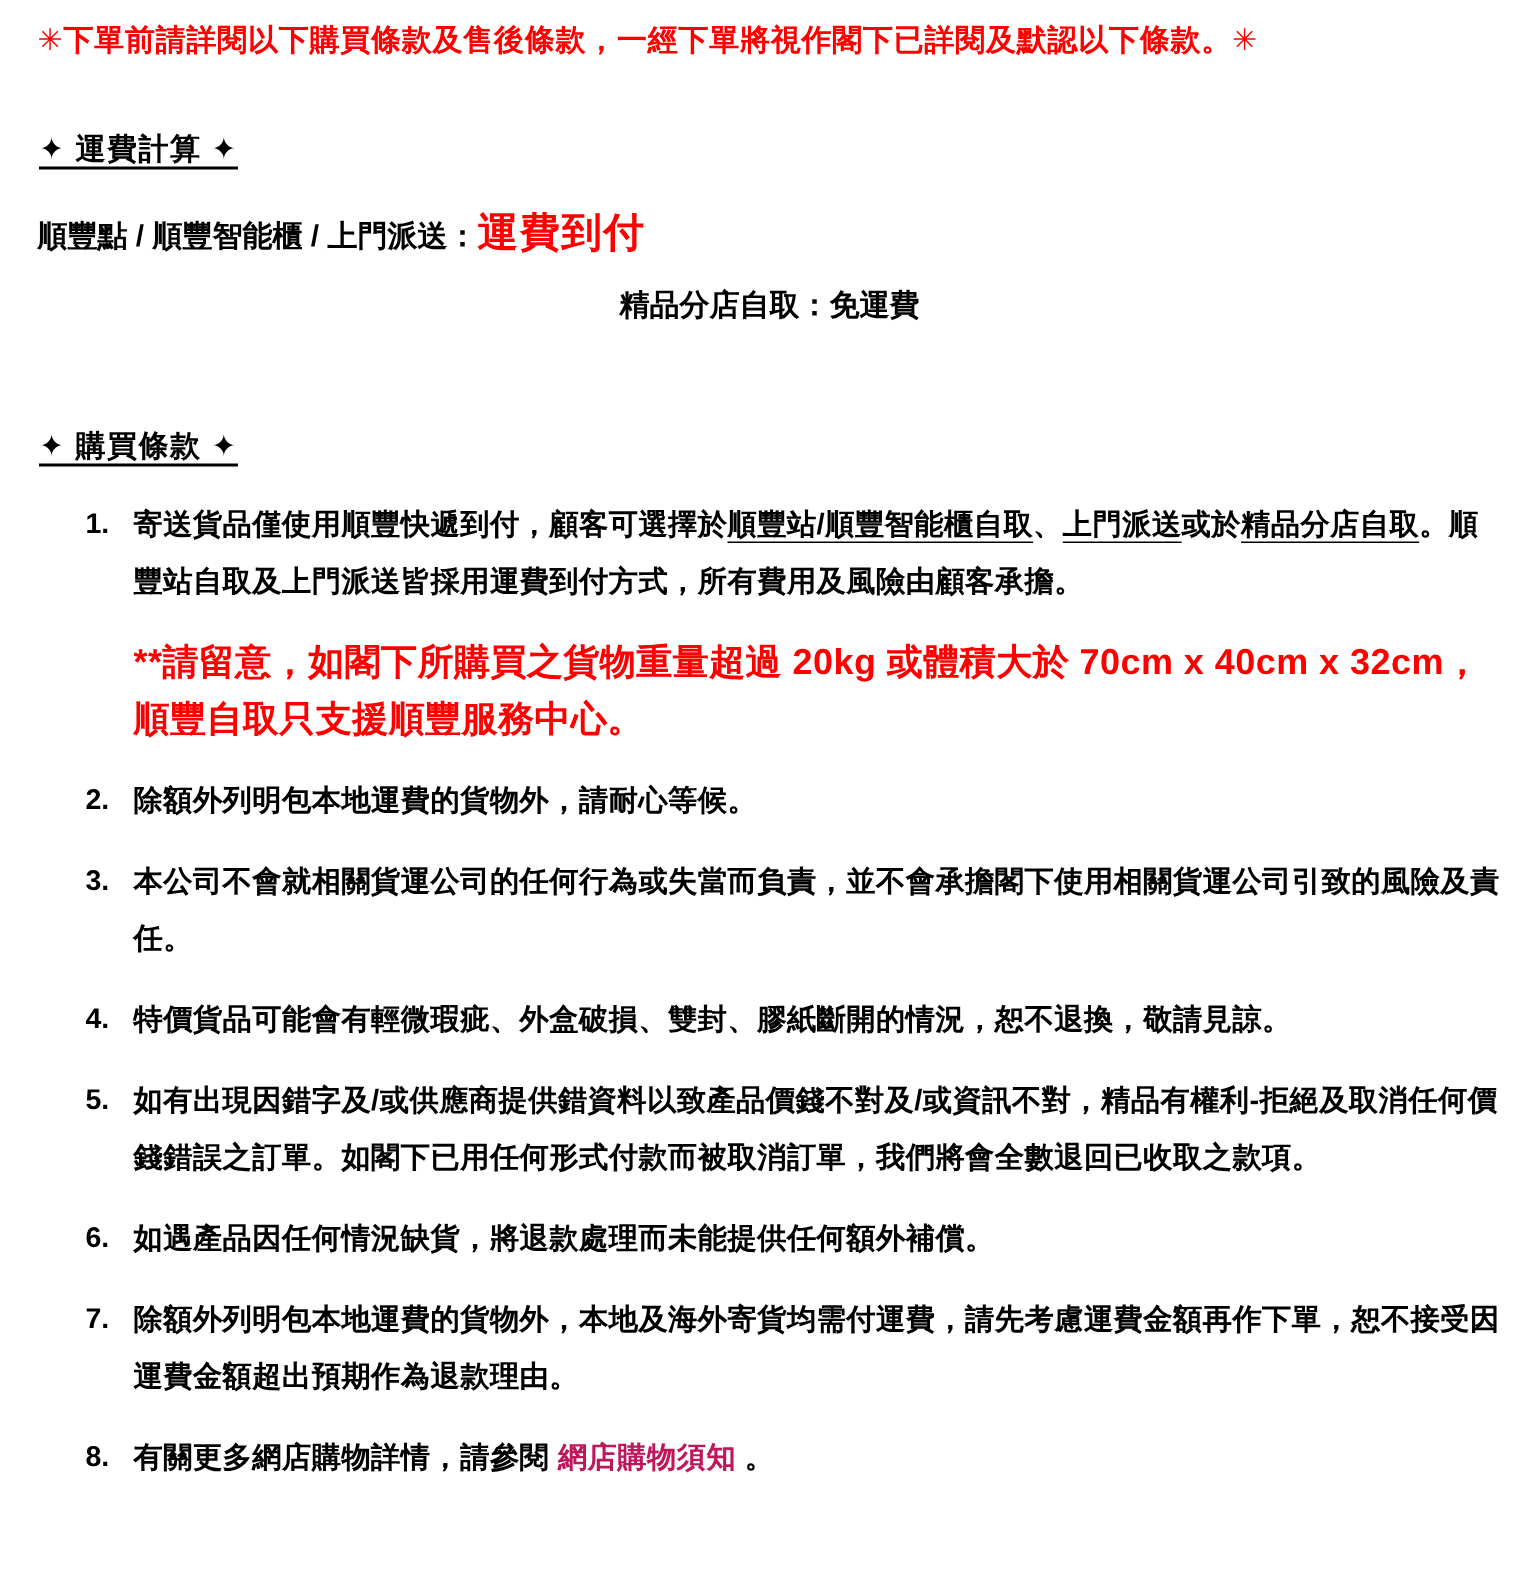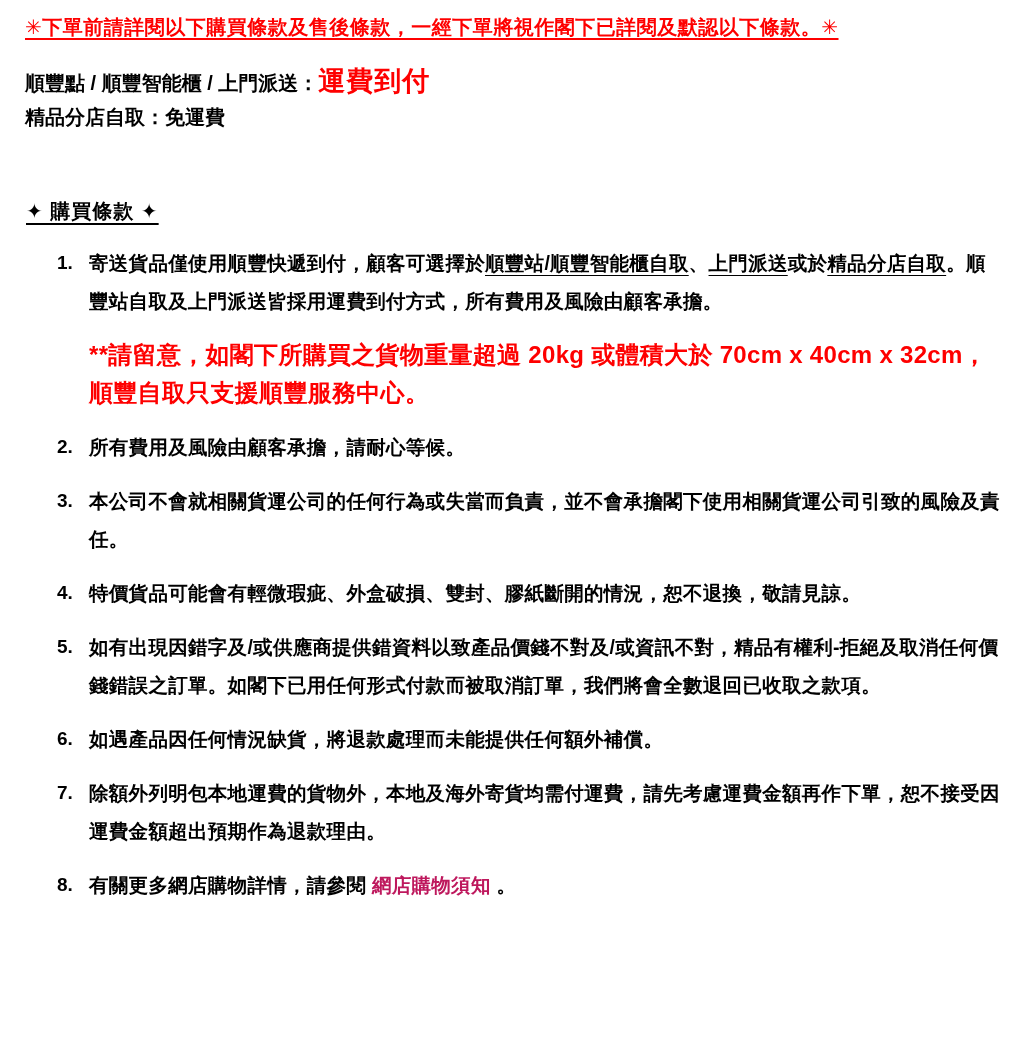--- a/index.html
+++ b/index.html
@@ -20,21 +20,20 @@
     width: 976px;
     padding: 0 20px 0 25px;
     box-sizing: content-box;
   }
   
   .notice {
     margin: 15px 0 0 0;
     font-size: 20px;
     line-height: 24px;
     color: #fe0000;
-    text-decoration: underline;
     text-underline-offset: 4px;
     letter-spacing: 0.5px;
   }
   
   .section-heading {
     margin: 49px 0 0 1px;
     font-size: 20px;
     line-height: 25px;
     color: #000000;
     text-decoration: underline;
@@ -51,23 +50,24 @@
     font-size: 20px;
     line-height: 32px;
   }
   .cod-value {
     color: #fe0000;
     font-size: 27px;
     letter-spacing: 1px;
     text-align: center;
   }
   .ship-pickup {
-    margin: 6px 0 0 0;
+    margin: 18px 0 0 0;
     font-size: 20px;
     line-height: 24px;
+    text-align: center;
   }
   
   .terms-list {
     margin-top: 20px;
     padding-left: 32px;
   }
   .term-item {
     display: flex;
     align-items: flex-start;
     margin-top: 16px;
@@ -102,41 +102,42 @@
     cursor: pointer;
   }
 </style>
 </head>
 <body>
 
 <div class="page">
 
   <div class="notice">✳下單前請詳閱以下購買條款及售後條款，一經下單將視作閣下已詳閱及默認以下條款。✳</div>
 
+  <div class="section-heading">✦  運費計算  ✦</div>
 
   <p class="ship-methods">
     <span>順豐點 / 順豐智能櫃 / 上門派送：</span><span class="cod-value">運費到付</span>
   </p>
 
   <p class="ship-pickup">精品分店自取：免運費</p>
 
   <div class="section-heading second">✦  購買條款  ✦</div>
 
   <div class="terms-list">
 
     <div class="term-item">
       <span class="term-num">1.</span>
       <span class="term-text"><span>寄送貨品僅使用順豐快遞到付，顧客可選擇於</span><span class="u">順豐站/順豐智能櫃自取</span><span>、</span><span class="u">上門派送</span><span>或於</span><span class="u">精品分店自取</span><span>。順豐站自取及上門派送皆採用運費到付方式，所有費用及風險由顧客承擔。</span></span>
     </div>
 
     <div class="red-note">**請留意，如閣下所購買之貨物重量超過 20kg 或體積大於 70cm x 40cm x 32cm，順豐自取只支援順豐服務中心。</div>
 
     <div class="term-item">
       <span class="term-num">2.</span>
-      <span class="term-text">所有費用及風險由顧客承擔，請耐心等候。</span>
+      <span class="term-text">除額外列明包本地運費的貨物外，請耐心等候。</span>
     </div>
 
     <div class="term-item">
       <span class="term-num">3.</span>
       <span class="term-text">本公司不會就相關貨運公司的任何行為或失當而負責，並不會承擔閣下使用相關貨運公司引致的風險及責任。</span>
     </div>
 
     <div class="term-item">
       <span class="term-num">4.</span>
       <span class="term-text">特價貨品可能會有輕微瑕疵、外盒破損、雙封、膠紙斷開的情況，恕不退換，敬請見諒。</span>

